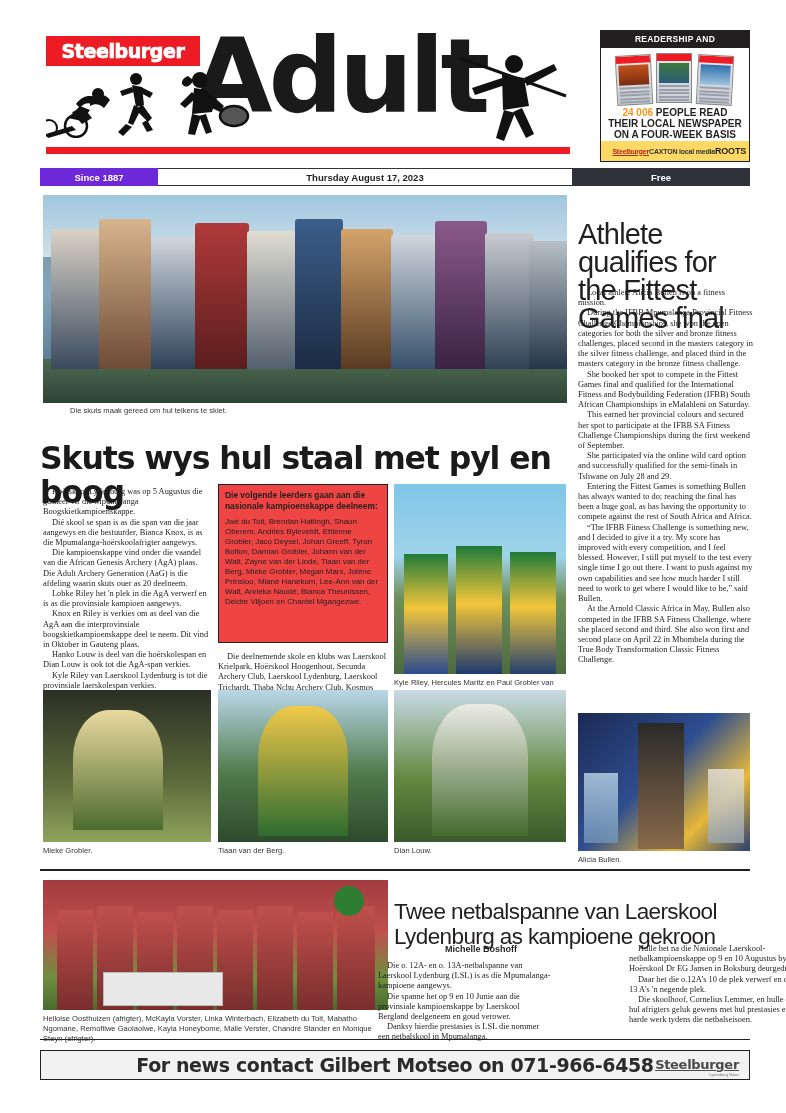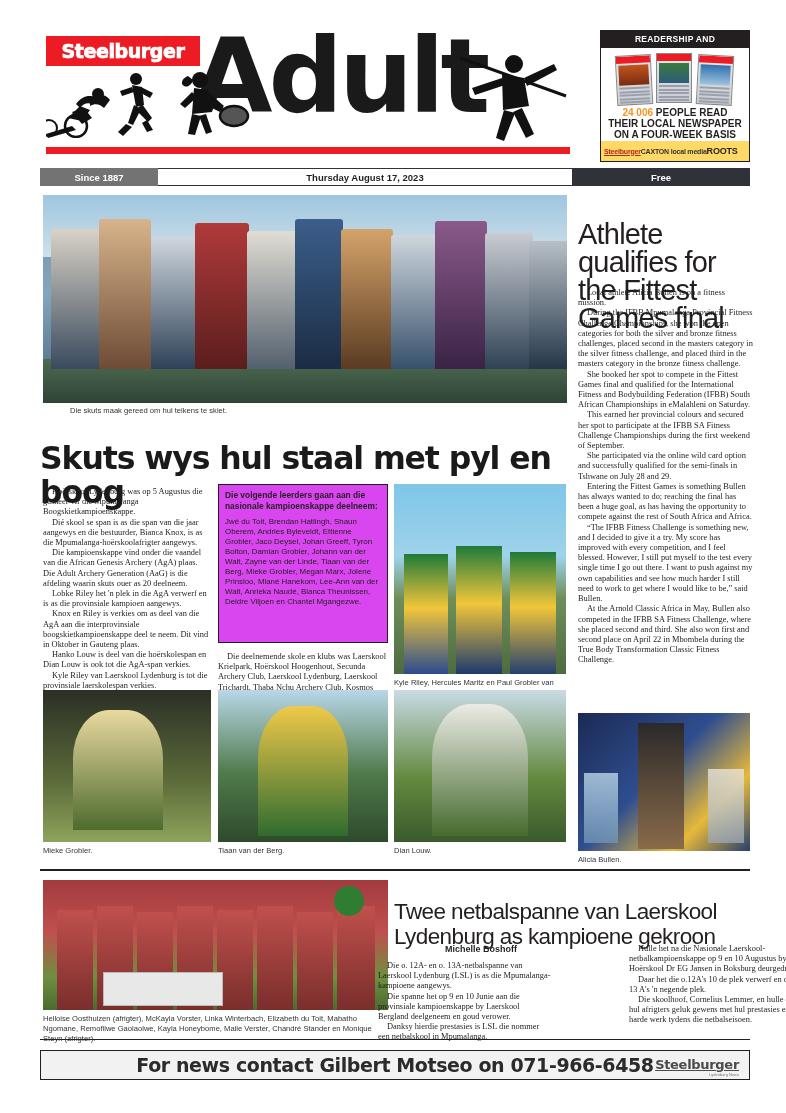--- a/index.html
+++ b/index.html
@@ -53,29 +53,29 @@
   .mag .ml { height:2px; background:#9aa0aa; margin-bottom:1.5px; }
   .mag1 { left:4px;  top:2px; transform:rotate(-3deg); }
   .mag2 { left:44px; top:0px; }
   .mag3 { left:85px; top:2px; transform:rotate(3deg); }
   .mag1 .mpic { background:linear-gradient(#c2541f,#7a2b10); }
   .mag2 .mpic { background:linear-gradient(#3c7a3c,#2b5c7a); }
   .mag3 .mpic { background:linear-gradient(#2f6fae,#9fc4dd); }
   .read-line { font-size:10px; font-weight:bold; line-height:11px; color:#231f20; }
   .read-num { color:#f7941e; }
   .partners { position:absolute; left:0; bottom:0; width:100%; height:20px;
-      background:#ffd966; display:flex; align-items:center; justify-content:flex-start; padding:0 3px; }
+      background:#ffd966; display:flex; align-items:center; justify-content:flex-end; padding:0 3px; }
   .p-logo { font-size:7px; font-weight:bold; color:#444; letter-spacing:-.2px; }
   .p-logo.steel { color:#b3261a; text-decoration:underline; }
   .p-logo.caxton { color:#333; }
   .p-logo.roots { color:#231f20; font-size:9px; }
 
   
   .datebar { position:absolute; left:40px; top:168px; width:710px; height:18px; display:flex; }
-  .db-since { width:118px; background:#737373; color:#fff; font-size:9.5px; font-weight:bold;
+  .db-since { width:118px; background:#6d28d9; color:#fff; font-size:9.5px; font-weight:bold;
               display:flex; align-items:center; justify-content:center; }
   .db-mid { flex:1; background:#fff; color:#231f20; font-size:9.5px; font-weight:bold;
             display:flex; align-items:center; justify-content:center; border-top:1px solid #2f3238; border-bottom:1px solid #2f3238;}
   .db-free { width:178px; background:#2f3238; color:#fff; font-size:9.5px; font-weight:bold;
              display:flex; align-items:center; justify-content:center; }
 
   
   .main-photo { position:absolute; left:43px; top:195px; width:524px; height:208px;
      background:linear-gradient(160deg,#6e8ea8 0%,#84a6bc 25%,#3f5d77 55%,#26405a 100%);
      overflow:hidden; }
@@ -93,21 +93,21 @@
     font-weight:bold; font-size:31.5px; line-height:34px; letter-spacing:-1.1px;
     color:#1a1a1a;
   }
 
   .col { position:absolute; font-family:"Liberation Serif", serif; font-size:8.4px; line-height:10.2px;
          color:#1d1d1d; text-align:left; }
   .col p { margin:0 0 0 0; text-indent:9px; }
 
   .colA { left:43px; top:487px; width:168px; }
   .infobox { position:absolute; left:218px; top:484px; width:170px; height:159px;
-      border:1px solid #231f20; background:#d946ef; padding:5px 6px; }
+      border:1px solid #231f20; background:#ef4444; padding:5px 6px; }
   .infobox .ib-hd { font-family:"Liberation Sans", sans-serif; font-size:8.4px; font-weight:bold;
       line-height:10.5px; margin-bottom:6px; }
   .infobox .ib-body { font-family:"Liberation Sans", sans-serif; font-size:7.9px; line-height:10px; }
   .colB { left:218px; top:652px; width:170px; }
 
   .photo { position:absolute; overflow:hidden; }
   .ph-kyle { left:394px; top:484px; width:172px; height:190px;
      background:linear-gradient(#7fc6e8 0%,#9fd3ea 38%,#6f8f5a 60%,#4d6b3f 100%); }
   .ph-mieke { left:43px; top:690px; width:168px; height:152px;
      background:linear-gradient(#2b2f25,#5c6b3a 60%,#8ea45c); }

